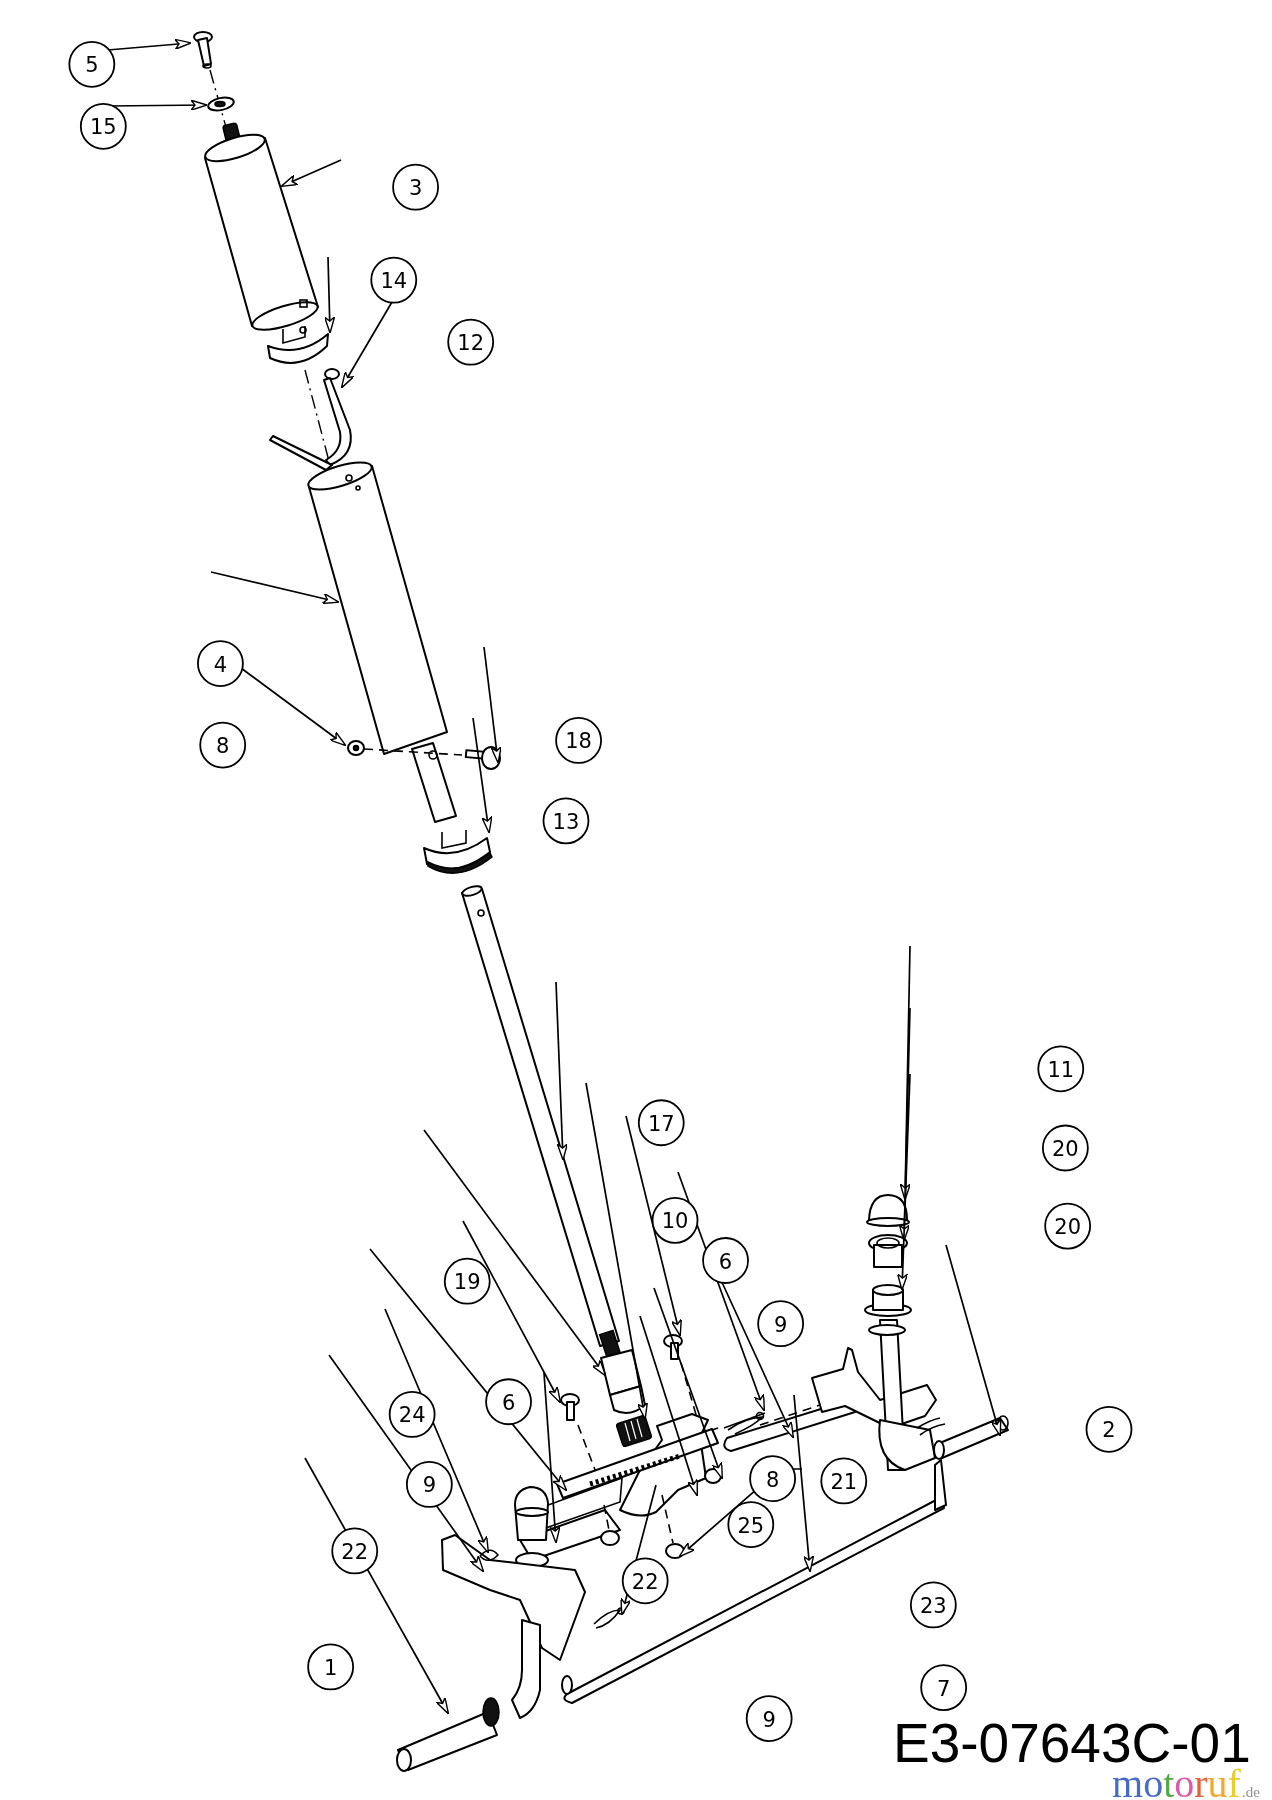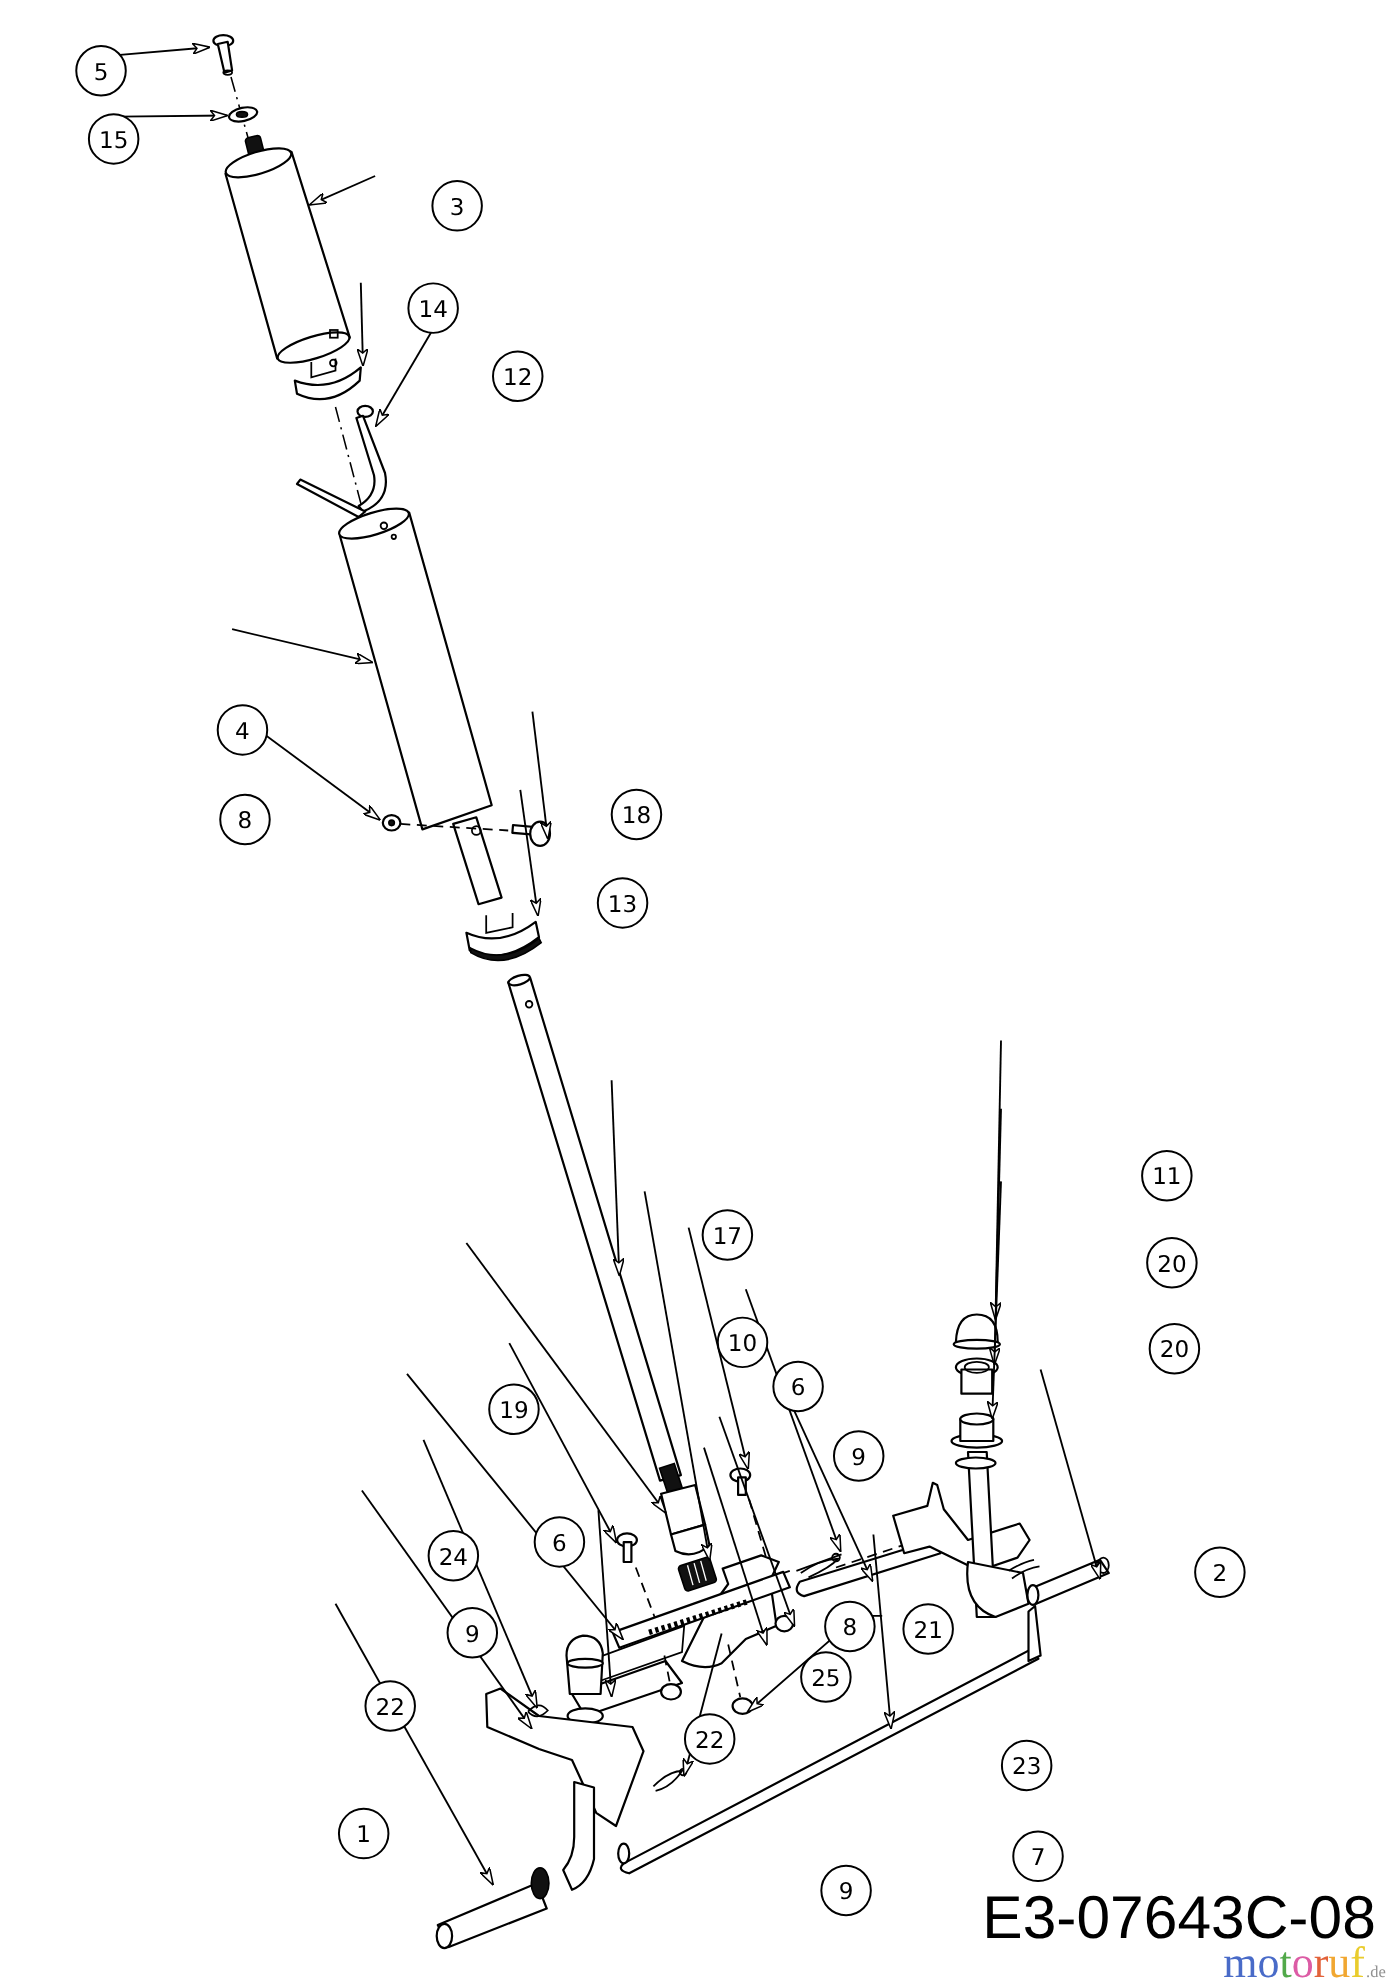--- a/index.html
+++ b/index.html
@@ -334,14 +334,14 @@
         <circle class="bubble" cx="943.6678700361011" cy="1687.5812274368232" r="22.5"></circle>
         <text class="btext" x="943.6678700361011" y="1688.5812274368232">7</text>
       </g>
       <g>
         <circle class="bubble" cx="769.1696750902528" cy="1718.57761732852" r="22.5"></circle>
         <text class="btext" x="769.1696750902528" y="1719.57761732852">9</text>
       </g>
     </g>
 </svg>
 
-<div id="drawing-number">E3-07643C-08</div>
+<div id="drawing-number">E3-07643C-01</div>
 <div id="watermark"><span style="color: rgb(58, 95, 196);">m</span><span style="color: rgb(58, 95, 196);">o</span><span style="color: rgb(68, 162, 59);">t</span><span style="color: rgb(217, 79, 158);">o</span><span style="color: rgb(224, 85, 42);">r</span><span style="color: rgb(240, 160, 32);">u</span><span style="color: rgb(232, 200, 28);">f</span><span class="tld">.de</span></div>
 
 </body></html>

